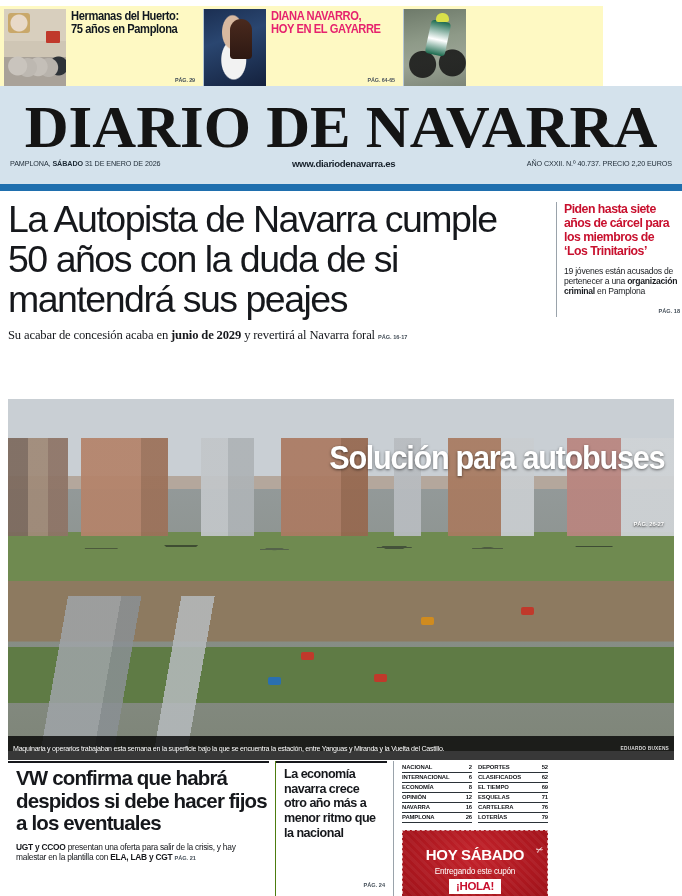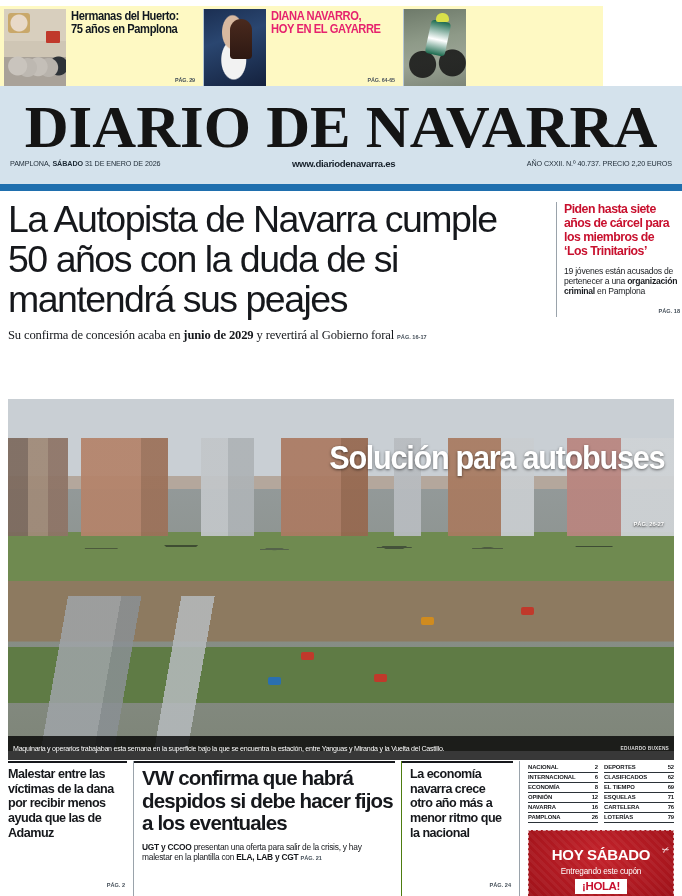--- a/index.html
+++ b/index.html
@@ -607,21 +607,21 @@
       </div>
       <div class="mid">www.diariodenavarra.es</div>
       <div>AÑO CXXII. N.º 40.737. PRECIO 2,20  EUROS</div>
     </div>
   </div>
   <div class="blue-rule"></div>
 
   <div class="lead">
     <h1 class="lead-title">La Autopista de Navarra cumple 50 años con la duda de si mantendrá sus peajes</h1>
     <div class="lead-sub">
-      <span>Su confirma de concesión acaba en </span><b>junio de 2029</b><span> y revertirá al Gobierno foral</span>
+      <span>Su acabar de concesión acaba en </span><b>junio de 2029</b><span> y revertirá al Navarra foral</span>
       <span class="pag-ref">PÁG. 16-17</span>
     </div>
   </div>
 
   <div class="sidecol">
     <h2 class="sidecol-title">Piden hasta siete años de cárcel para los miembros de ‘Los Trinitarios’</h2>
     <div class="sidecol-sub">
       <span>19 jóvenes están acusados de pertenecer a una </span><b>organización criminal</b><span> en Pamplona</span>
     </div>
     <div class="sidecol-pag">
@@ -645,27 +645,20 @@
     <div class="photo-pag">PÁG. 26-27</div>
   </div>
 
   <div class="caption-bar">
     <div class="caption-text">Maquinaria y operarios trabajaban esta semana en la superficie bajo la que se encuentra la estación, entre Yanguas y Miranda y la Vuelta del Castillo.</div>
     <div class="caption-credit">EDUARDO BUXENS</div>
   </div>
 
   <div class="bottom">
 
-    <div class="bcol bcol-1">
-      <div class="rule-top"></div>
-      <h3 class="b-title">Malestar entre las víctimas de la dana por recibir menos ayuda que las de Adamuz</h3>
-      <div class="b-pag-right">
-        <span class="pag-ref">PÁG. 2</span>
-      </div>
-    </div>
 
     <div class="bcol bcol-2">
       <div class="rule-top"></div>
       <h3 class="b-title">VW confirma que habrá despidos si debe hacer fijos a los eventuales</h3>
       <div class="b-sub">
         <b>UGT y CCOO</b><span> presentan una oferta para salir de la crisis, y hay malestar en la plantilla con </span><b>ELA, LAB y CGT</b>
         <span class="pag-ref">PÁG. 21</span>
       </div>
     </div>
 

